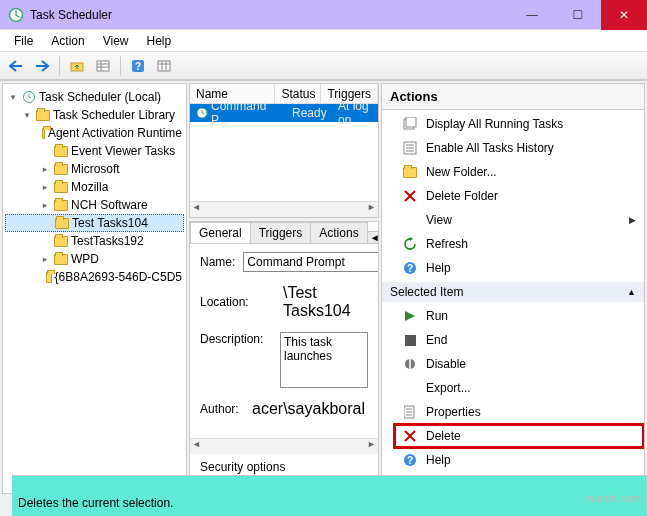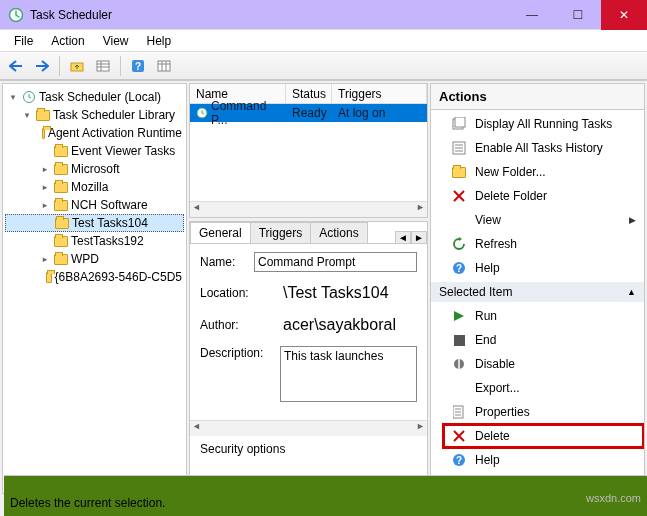--- a/index.html
+++ b/index.html
@@ -80,35 +80,35 @@
   .tree .node .twisty { width:12px; text-align:center; color:#666; font-size:9px;}
   .tree .node.sel { background:#cde8ff; border:1px dotted #555;}
   .tree .indent1 { padding-left:16px;}
   .tree .indent2 { padding-left:34px;}
   .foldericon { width:14px; height:11px; background:#ffd560; border:1px solid #c79a20; border-radius:1px; position:relative;}
   .foldericon::before{content:"";position:absolute;top:-3px;left:0;width:6px;height:3px;background:#ffd560;border:1px solid #c79a20;border-bottom:none;}
   .clkicon{display:inline-block;}
 
   
   .center {
-    width: 239px;
+    width: 190px;
     margin:2px 0;
     display:flex; flex-direction:column;
   }
   .listpane {
     flex:0 0 135px;
     background:#fff;
     border:1px solid #c9c9c9;
     display:flex; flex-direction:column;
     overflow:hidden;
   }
   .listhdr { display:flex; height:20px; border-bottom:1px solid #ddd; background:#fafafa;}
   .listhdr div { padding:3px 6px; border-right:1px solid #ddd; font-size:12px;}
   .listrow { display:flex; height:18px; align-items:center; font-size:12px;}
-  .listrow.sel { background:#0078d7; color:#0f172a;}
+  .listrow.sel { background:#0078d7; color:#e5e5e5;}
   .listrow div { padding:0 6px;}
   .listpane .scroll {flex:1;}
   .hscroll{height:16px;border-top:1px solid #ddd;background:#f2f2f2;position:relative;}
   .hscroll::before{content:"◄";position:absolute;left:2px;top:0;font-size:9px;color:#666;}
   .hscroll::after{content:"►";position:absolute;right:2px;top:0;font-size:9px;color:#666;}
 
   .detailpane {
     flex:1;
     background:#fff;
     border:1px solid #c9c9c9;
@@ -141,21 +141,21 @@
   .actions .hdr { font-weight:bold; padding:5px 8px; border-bottom:1px solid #c9c9c9; background:#f6f6f6;font-size:13px;}
   .grouphdr{background:#e9eef5;padding:3px 8px;font-size:12px;display:flex;justify-content:space-between;align-items:center;}
   .grouphdr .up{font-size:9px;}
   .alist{padding:2px 0;}
   .aitem{display:flex;align-items:center;height:24px;padding:0 8px;gap:8px;font-size:12px;margin-left:12px;}
   .aitem .aicon{width:16px;height:16px;display:flex;align-items:center;justify-content:center;}
   .aitem .chev{margin-left:auto;font-size:9px;color:#333;}
   .aitem.highlight{outline:3px solid #d40000;outline-offset:-2px;}
 
   
-  .statusbar{position:absolute;bottom:0;left:4px;right:0;height:20px;border-top:1px solid #c9c9c9;background:#4d7c0f;padding:20px 6px;font-size:12px;}
+  .statusbar{position:absolute;bottom:0;left:12px;right:0;height:20px;border-top:1px solid #c9c9c9;background:#5eead4;padding:20px 6px;font-size:12px;}
 
   
   svg{display:block;}
 
   .watermark{position:absolute;bottom:12px;right:6px;color:#bbb;font-size:11px;}
 </style>
 </head>
 <body>
 
 <div class="titlebar">
@@ -319,28 +319,28 @@
       </div>
       <div class="form">
         <div class="formrow">
           <span class="lbl">Name:</span>
           <input class="inp" readonly="" value="Command Prompt" style="">
         </div>
         <div class="formrow">
           <span class="lbl">Location:</span>
           <span class="val">\Test Tasks104</span>
         </div>
+        <div class="formrow" style="align-items:flex-start">
+          <span class="lbl">Description:</span>
+          <textarea class="inp desc" readonly="" style="">This task launches</textarea>
+        </div>
         <div class="formrow">
           <span class="lbl">Author:</span>
           <span class="val">acer\sayakboral</span>
         </div>
-        <div class="formrow" style="align-items:flex-start">
-          <span class="lbl">Description:</span>
-          <textarea class="inp desc" readonly="" style="">This task launches</textarea>
-        </div>
       </div>
       <div class="hscroll"></div>
       <div class="sectlbl">Security options</div>
     </div>
   </div>
 
   <div class="actions">
     <div class="hdr">Actions</div>
     <div class="alist">
       <div class="aitem">

